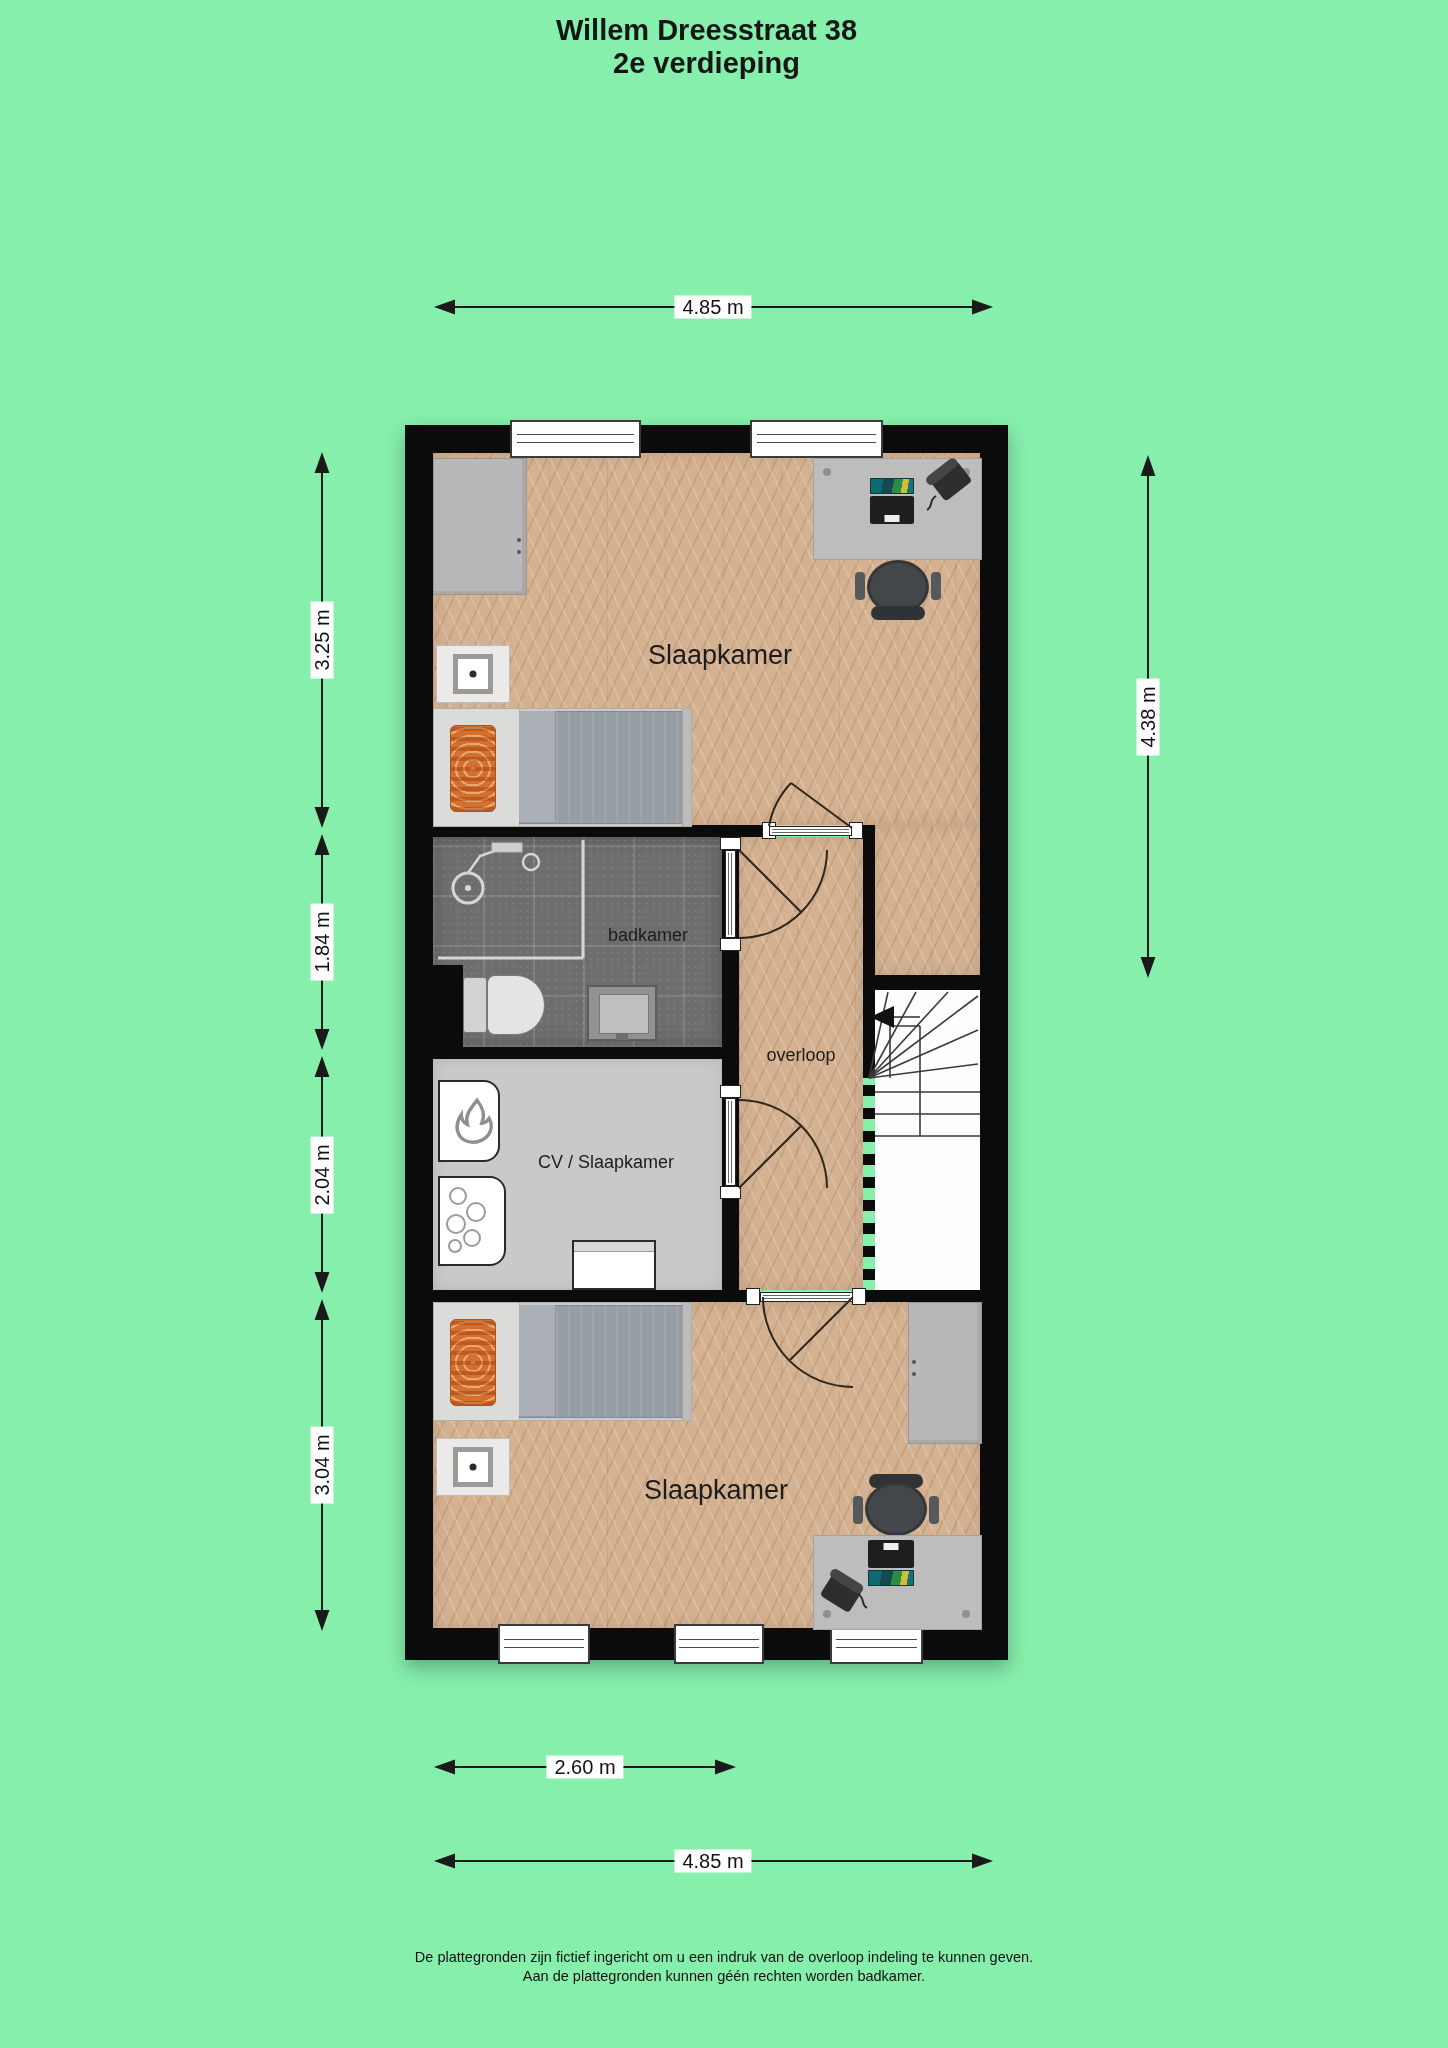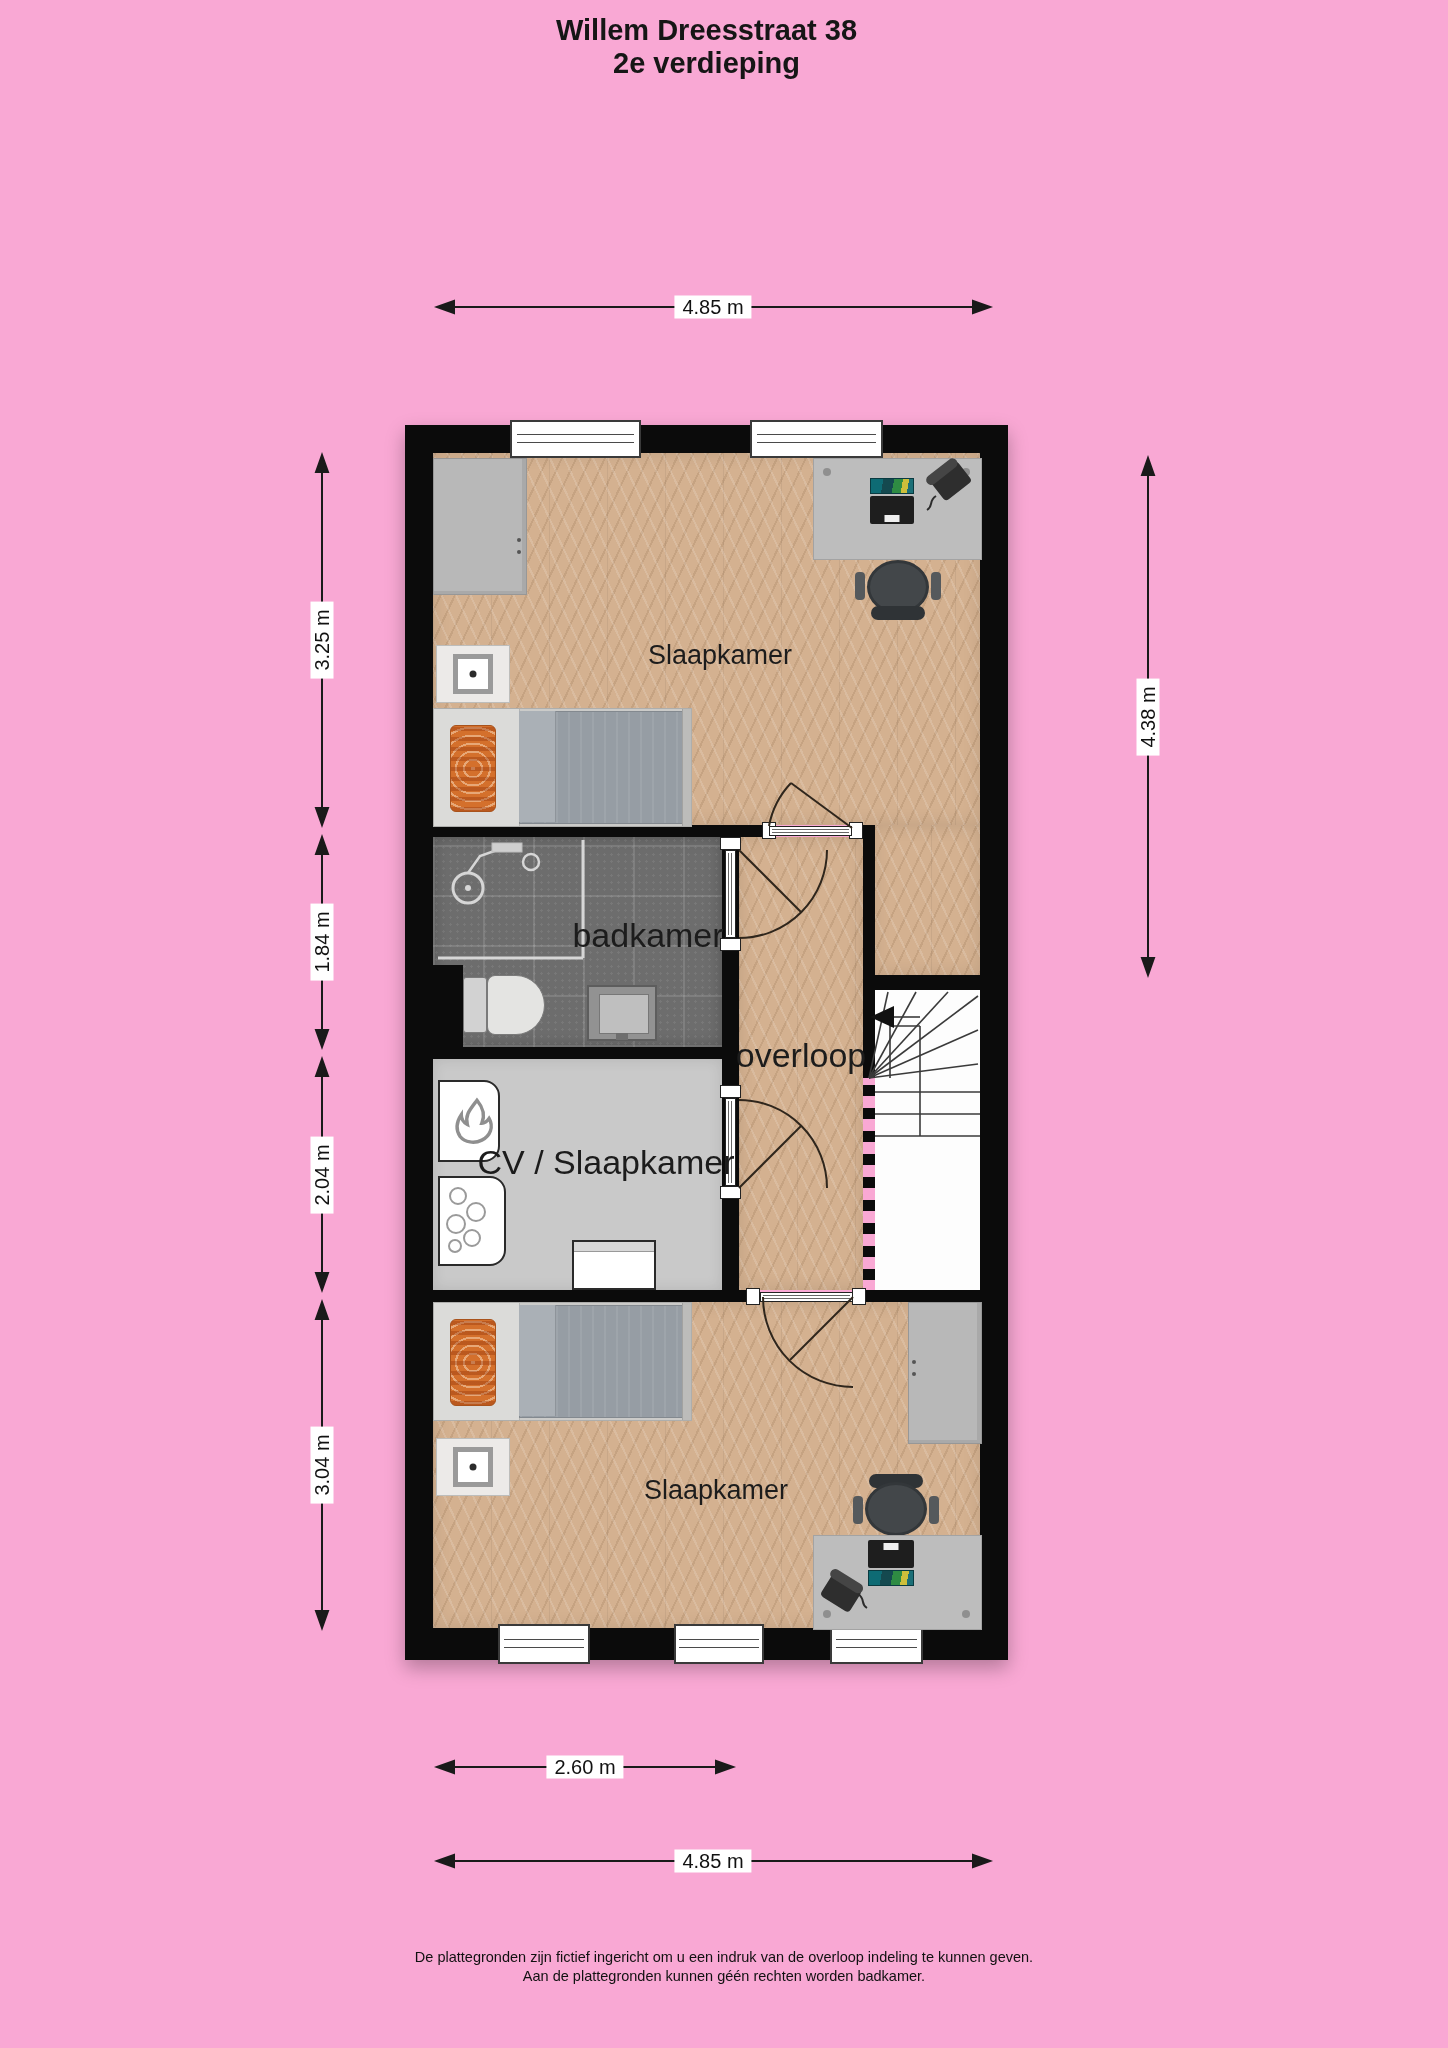--- a/index.html
+++ b/index.html
@@ -1,22 +1,22 @@
 <!DOCTYPE html>
 <html><head>
 <meta charset="utf-8">
 <style>
   html,body{margin:0;padding:0;background:#ffffff;}
-  #stage{position:relative;width:1448px;height:2048px;background:#f9a8d4;overflow:hidden;
+  #stage{position:relative;width:1448px;height:2048px;background:#86efac;overflow:hidden;
          font-family:"Liberation Sans", sans-serif;}
   .abs{position:absolute;}
   
   .title{left:405px;top:14px;width:603px;text-align:center;font-weight:bold;
          font-size:29px;line-height:33px;color:#161616;}
-  .room-label{transform:translate(-50%,-50%);font-size:34px;color:#1c1c1c;white-space:nowrap;}
+  .room-label{transform:translate(-50%,-50%);font-size:18px;color:#1c1c1c;white-space:nowrap;}
   .room-label.big{font-size:27px;}
   .dim-label{transform:translate(-50%,-50%);background:#fff;padding:0 8px;font-size:20px;
              color:#111;white-space:nowrap;}
   .dim-label.vert{transform:translate(-50%,-50%) rotate(-90deg);}
   .footer{left:0;width:1448px;top:1948px;text-align:center;font-size:14.5px;
           line-height:18.5px;color:#111;}
   
   .wall{background:#0b0b0b;}
   .wood{background:
       repeating-linear-gradient(65deg, rgba(255,255,255,0.14) 0 2px, rgba(255,255,255,0) 2px 13px),

